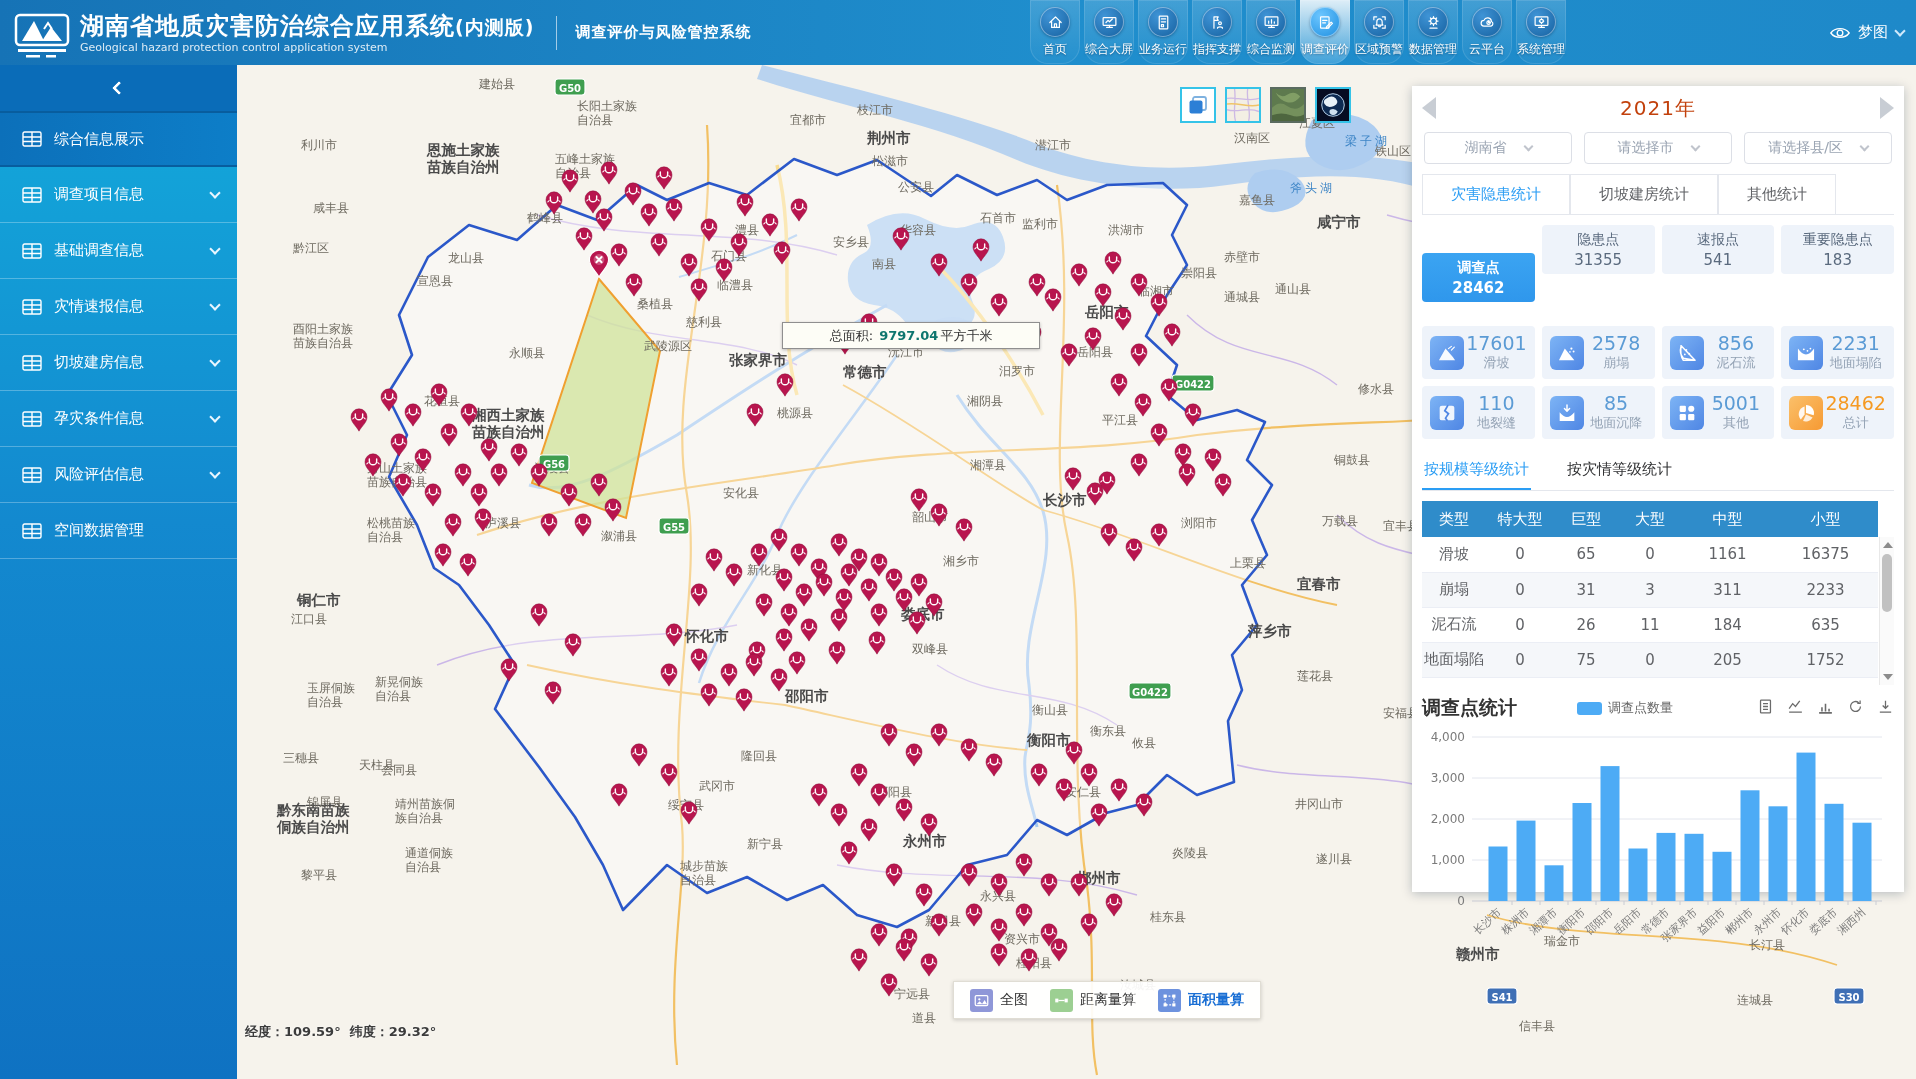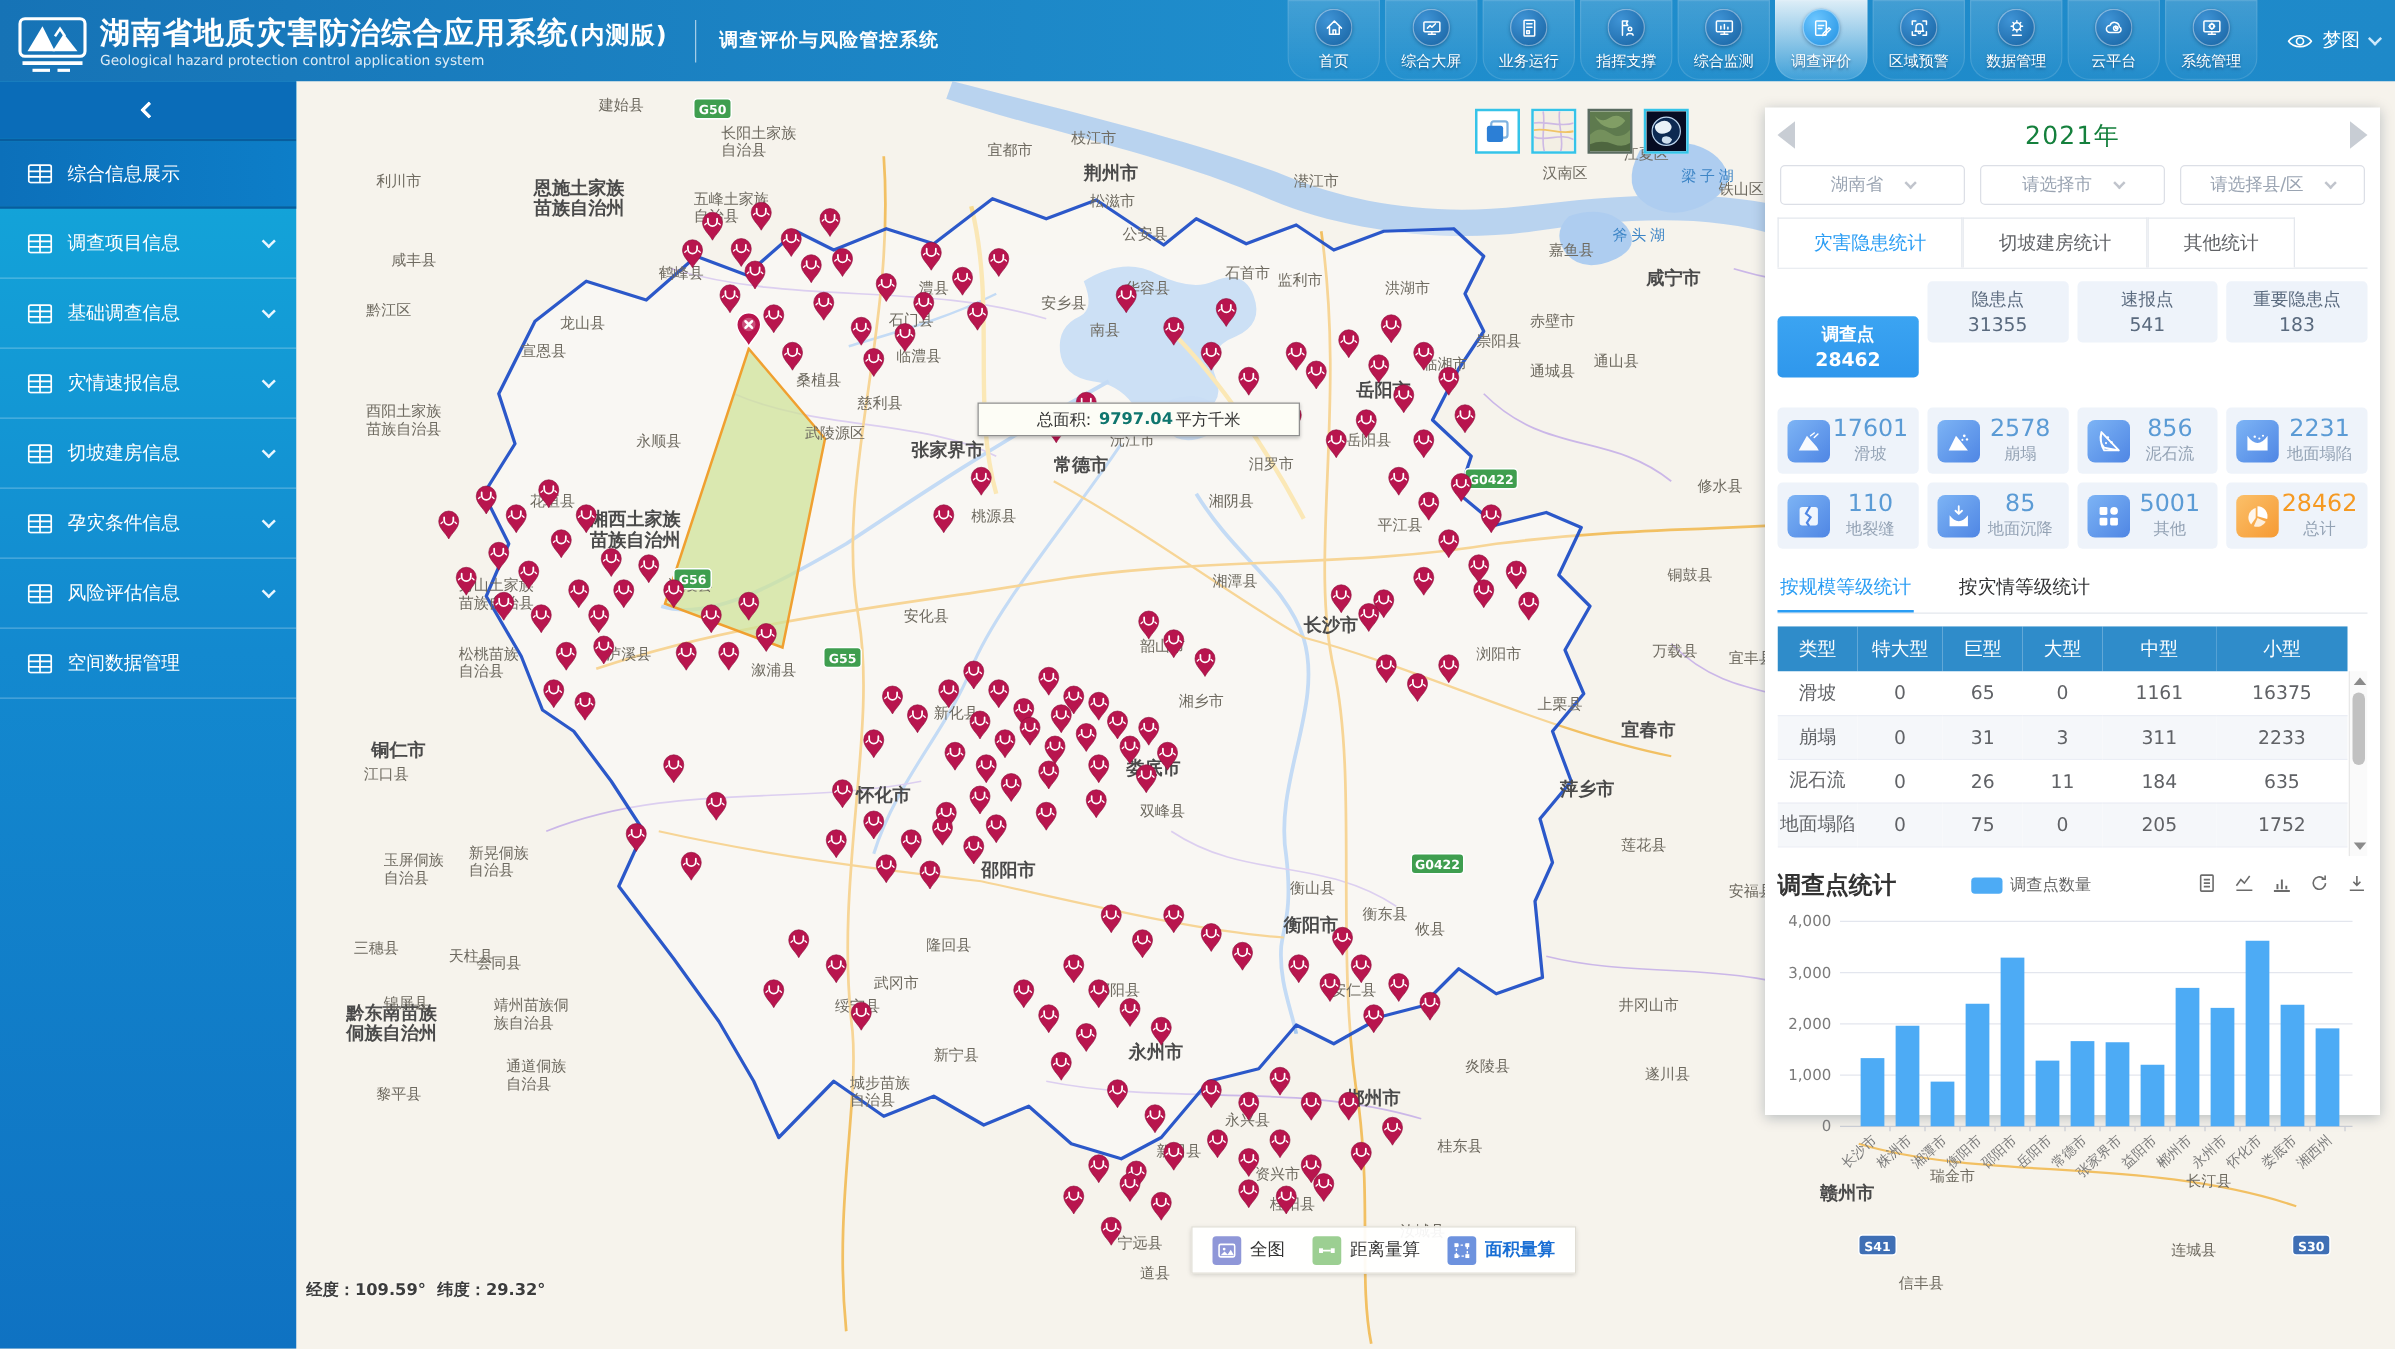--- a/index.html
+++ b/index.html
@@ -9,21 +9,21 @@
 
 .topbar{position:absolute;left:0;top:0;width:1916px;height:65px;background:linear-gradient(90deg,#1673b6,#1f8ecd 55%,#1e89c9);display:flex;align-items:center;z-index:50;}
 .logo{width:56px;height:48px;margin:4px 10px 0 14px;flex:none;}
 .titleblock{color:#fff;margin-top:2px;}
 .title-cn{font-size:24px;font-weight:bold;letter-spacing:1px;line-height:26px;white-space:nowrap;}
 .title-cn .suffix{font-size:19px;font-weight:600;}
 .title-en{font-size:11px;opacity:.85;margin-top:1px;}
 .tdivider{width:1px;height:34px;background:rgba(255,255,255,.6);margin:0 18px 0 22px;}
 .module{color:#fff;font-size:15px;font-weight:bold;letter-spacing:1px;white-space:nowrap;}
 .nav{position:absolute;left:1028px;top:0;height:65px;display:flex;}
-.nav-item{width:74px;height:64px;margin:0 2px;border-radius:0 0 18px 18px;background:linear-gradient(180deg,rgba(255,255,255,.16),rgba(255,255,255,.02));display:flex;flex-direction:column;align-items:center;cursor:pointer;box-shadow:inset 0 0 0 1px rgba(255,255,255,.12);}
+.nav-item{width:50px;height:64px;margin:0 2px;border-radius:0 0 18px 18px;background:linear-gradient(180deg,rgba(255,255,255,.16),rgba(255,255,255,.02));display:flex;flex-direction:column;align-items:center;cursor:pointer;box-shadow:inset 0 0 0 1px rgba(255,255,255,.12);}
 .nav-item.active{background:linear-gradient(180deg,rgba(255,255,255,.85),rgba(160,220,255,.25));}
 .nav-circle{width:30px;height:30px;border-radius:50%;margin-top:7px;background:radial-gradient(circle at 35% 30%,#3f94d6,#15609f);box-shadow:inset 0 0 0 1px rgba(255,255,255,.4),0 1px 3px rgba(0,40,80,.4);display:flex;align-items:center;justify-content:center;}
 .nav-item.active .nav-circle{background:radial-gradient(circle at 35% 30%,#6cc6ff,#1d8ee0);}
 .nav-circle svg{width:17px;height:17px;}
 .nav-label{font-size:12px;color:#fff;margin-top:4px;white-space:nowrap;text-shadow:0 1px 2px rgba(0,40,80,.5);}
 .userarea{position:absolute;right:12px;top:0;height:65px;display:flex;align-items:center;color:#fff;gap:8px;cursor:pointer;}
 .userarea .uname{font-size:15px;}
 .chev-down{width:8px;height:8px;border-right:2px solid #cfe9fb;border-bottom:2px solid #cfe9fb;transform:rotate(45deg);margin-top:-4px;}
 
 
@@ -46,21 +46,21 @@
 .map-tooltip b{color:#0f766e;margin:0 2px;}
 .measure-tools{position:absolute;left:716px;top:916px;height:38px;background:rgba(255,255,255,.93);border:1px solid #e0ddd4;box-shadow:0 1px 4px rgba(0,0,0,.18);display:flex;align-items:center;padding:0 16px;gap:22px;z-index:10;}
 .mtool{display:flex;align-items:center;gap:7px;cursor:pointer;font-size:14px;color:#333;}
 .mtool .mticon{width:23px;height:23px;border-radius:3px;display:flex;align-items:center;justify-content:center;}
 .mtool.active span{color:#1a6fd4;font-weight:bold;}
 .coords{position:absolute;left:8px;top:958px;font-size:13px;font-weight:bold;color:#3c3c3c;z-index:10;text-shadow:0 0 3px #fff;}
 
 
 .panel{position:absolute;left:1412px;top:86px;width:492px;height:806px;background:#fff;box-shadow:0 2px 10px rgba(0,30,60,.25);z-index:30;padding:0 10px;}
 .yearbar{height:44px;display:flex;align-items:center;justify-content:space-between;}
-.yeartext{font-size:20px;color:#15803d;letter-spacing:1px;}
+.yeartext{font-size:20px;color:#c2410c;letter-spacing:1px;}
 .yarr{width:0;height:0;border-top:11px solid transparent;border-bottom:11px solid transparent;cursor:pointer;}
 .yarr.prev{border-right:14px solid #c8cdd4;}
 .yarr.next{border-left:14px solid #c8cdd4;}
 .selects{display:flex;justify-content:space-between;padding:2px 2px 10px 2px;}
 .select{width:148px;height:32px;border:1px solid #dcdfe6;border-radius:4px;display:flex;align-items:center;justify-content:center;gap:18px;font-size:14px;color:#9aa4b2;cursor:pointer;background:#fff;}
 .select .schev{width:7px;height:7px;border-right:2px solid #c0c4cc;border-bottom:2px solid #c0c4cc;transform:rotate(45deg);margin-top:-3px;}
 .tabs{display:flex;border-bottom:1px solid #e4e7ed;}
 .tab{height:40px;padding:0 28px;display:flex;align-items:center;font-size:15px;color:#606266;border:1px solid #e4e7ed;border-bottom:none;cursor:pointer;background:#fff;}
 .tab.active{color:#2a9df4;}
 .statgrid{display:grid;grid-template-columns:repeat(4,1fr);gap:7px;padding:10px 0 8px 0;}

